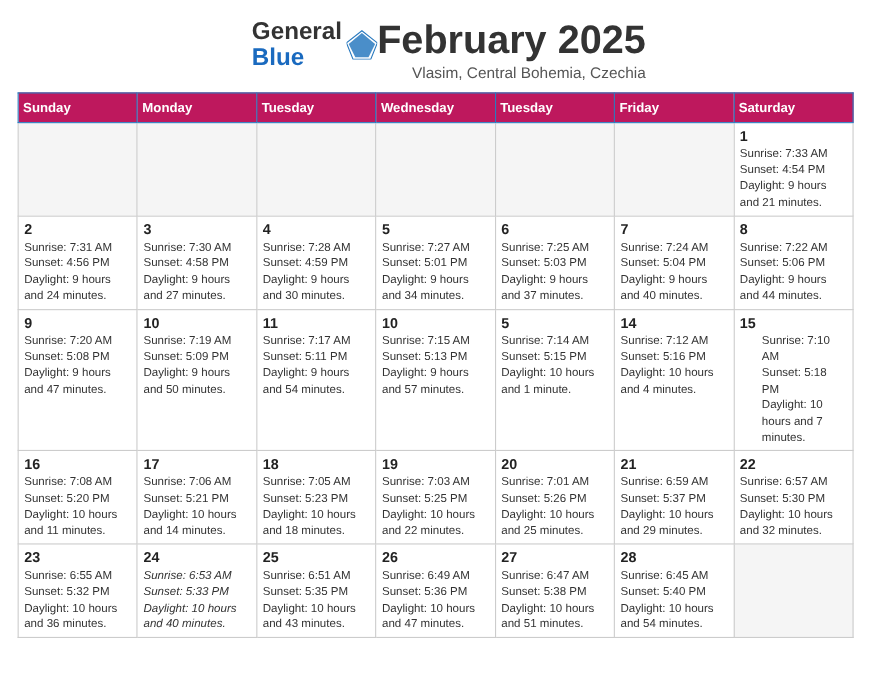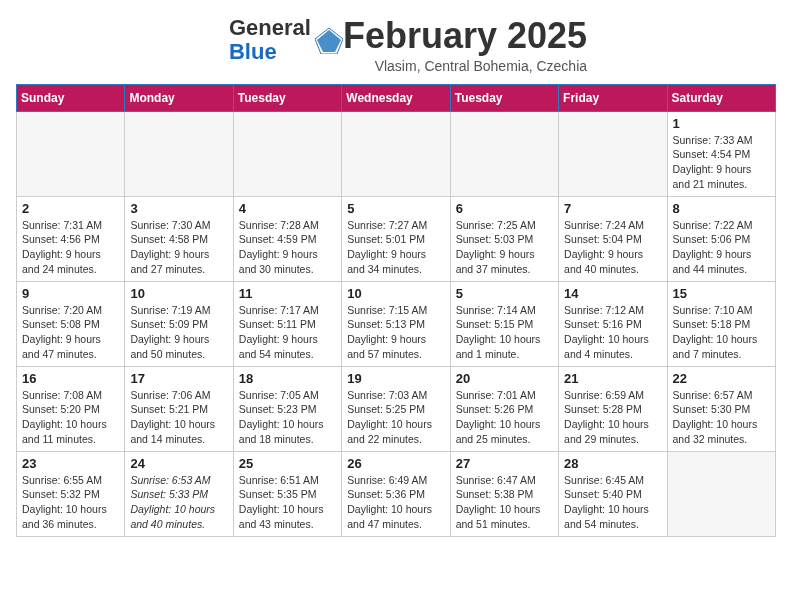--- a/index.html
+++ b/index.html
@@ -210,21 +210,21 @@
 Daylight: 10 hours and 1 minute.</div>
         </td>
         <td>
           <div class="day-num">14</div>
           <div class="day-info" style="white-space: pre-line;">Sunrise: 7:12 AM
 Sunset: 5:16 PM
 Daylight: 10 hours and 4 minutes.</div>
         </td>
         <td>
           <div class="day-num">15</div>
-          <div class="day-info" style="white-space: pre-line;">Sunrise: 7:10 AM
+          <div class="day-info" style="white-space: pre-line; margin-left: 20px;">Sunrise: 7:10 AM
 Sunset: 5:18 PM
 Daylight: 10 hours and 7 minutes.</div>
         </td>
       </tr>
       <tr class="week-row">
         <td>
           <div class="day-num">16</div>
           <div class="day-info" style="white-space: pre-line;">Sunrise: 7:08 AM
 Sunset: 5:20 PM
 Daylight: 10 hours and 11 minutes.</div>
@@ -249,21 +249,21 @@
         </td>
         <td>
           <div class="day-num">20</div>
           <div class="day-info" style="white-space: pre-line;">Sunrise: 7:01 AM
 Sunset: 5:26 PM
 Daylight: 10 hours and 25 minutes.</div>
         </td>
         <td>
           <div class="day-num">21</div>
           <div class="day-info" style="white-space: pre-line;">Sunrise: 6:59 AM
-Sunset: 5:28 PM
+Sunset: 5:37 PM
 Daylight: 10 hours and 29 minutes.</div>
         </td>
         <td>
           <div class="day-num">22</div>
           <div class="day-info" style="white-space: pre-line;">Sunrise: 6:57 AM
 Sunset: 5:30 PM
 Daylight: 10 hours and 32 minutes.</div>
         </td>
       </tr>
       <tr class="week-row">

